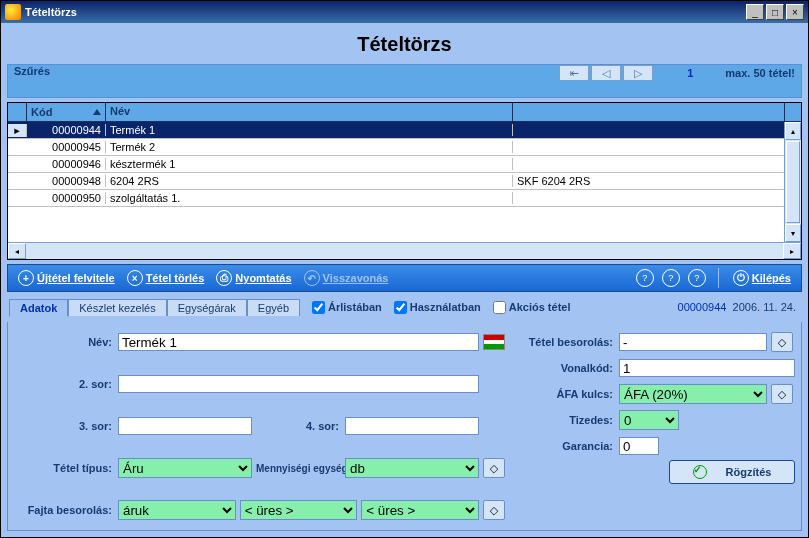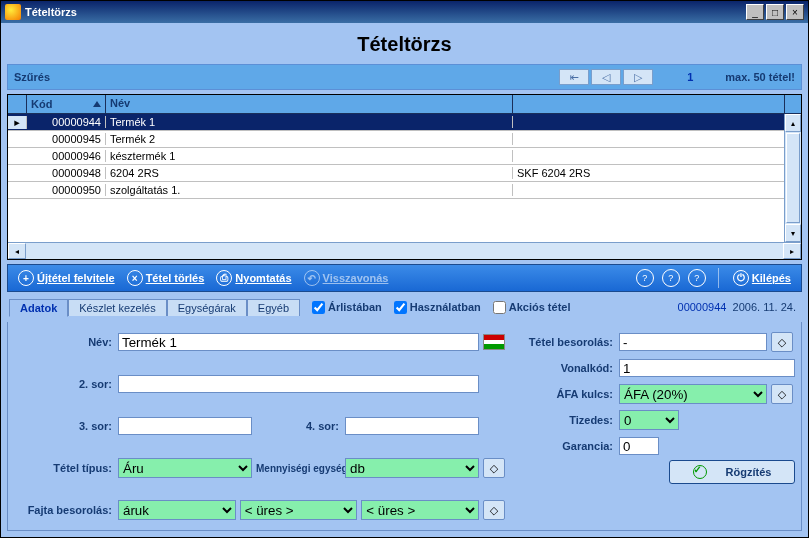--- a/index.html
+++ b/index.html
@@ -3,21 +3,21 @@
 <meta charset="utf-8">
 <style>
 html,body{margin:0;padding:0;font-family:Tahoma,Arial,sans-serif;font-size:11px;background:#fff}
 .window{width:809px;height:538px;background:#a3c4f2;border:1px solid #000;box-sizing:border-box;display:flex;flex-direction:column}
 .titlebar{background:linear-gradient(#0a246a,#3a6ea5);height:22px;display:flex;align-items:center;color:#fff;padding:0 4px}
 .titlebar .ticon{width:16px;height:16px;background:radial-gradient(circle at 6px 6px,#ffeb3b,#f57c00);border-radius:2px;margin-right:4px}
 .titlebar .title{font-weight:bold;flex:1}
 .tbbtn{width:16px;height:14px;background:#c0c0c0;border:1px solid #fff;border-right-color:#404040;border-bottom-color:#404040;margin-left:2px;display:flex;align-items:center;justify-content:center;font-size:10px;color:#000}
 .body{flex:1;padding:6px;display:flex;flex-direction:column;gap:4px;min-height:0}
 .htitle{text-align:center;font-size:20px;font-weight:bold;color:#000;padding:4px 0}
-.filterbar{display:flex;align-items:center;background:#5fa8e8;border:1px solid #5c8fd6;height:26px;box-sizing:border-box}
+.filterbar{display:flex;align-items:flex-start;background:#5fa8e8;border:1px solid #5c8fd6;height:34px;box-sizing:border-box}
 .filterbar .flabel{font-weight:bold;color:#153a72;padding:0 6px;flex:1}
 .navbox{display:flex;align-items:center}
 .navbtn{width:28px;height:14px;background:#d4e5f7;border:1px solid #7a9ecb;margin-right:2px;display:flex;align-items:center;justify-content:center;color:#4a6fa5}
 .navnum{width:70px;text-align:center;color:#0030b0;font-weight:bold}
 .maxlabel{font-weight:bold;color:#153a72;padding-right:6px}
 .grid{flex:1;display:flex;flex-direction:column;border:1px solid #000;background:#fff;min-height:0}
 .ghead{display:flex;background:#5fa8e8;color:#153a72;font-weight:bold;height:18px;border-bottom:1px solid #1a2f5a}
 .ghead .sel{width:18px;border-right:1px solid #1a2f5a}
 .ghead .c1{width:70px;padding:9px 4px;border-right:1px solid #1a2f5a;display:flex;align-items:center;justify-content:space-between}
 .ghead .c2{width:398px;padding:2px 4px;border-right:1px solid #1a2f5a}

